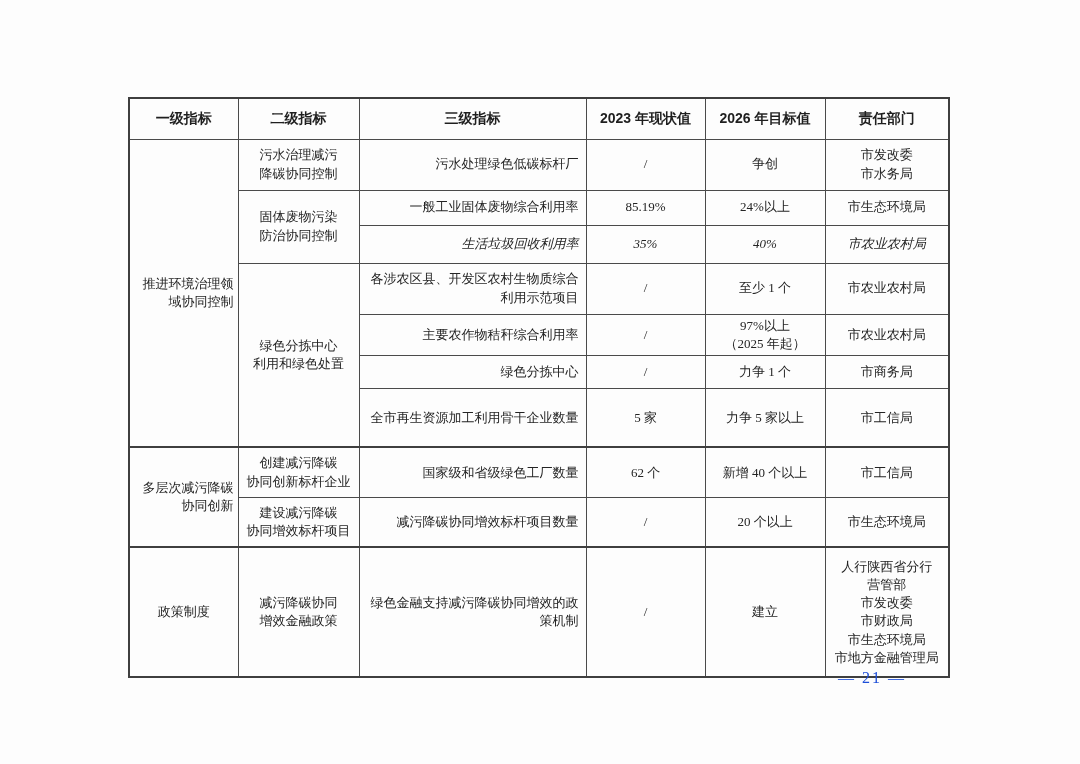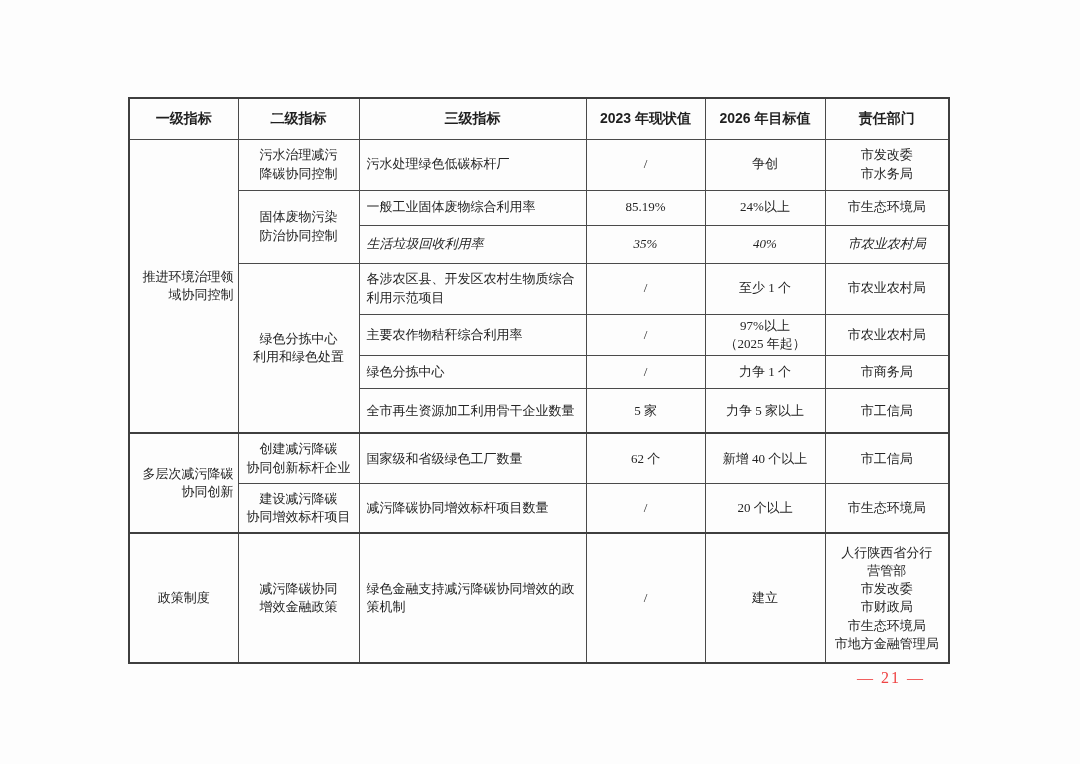--- a/index.html
+++ b/index.html
@@ -34,40 +34,39 @@
     font-weight:bold;
     font-size:14px;
     color:#1f1f1f;
     height:41px;
   }
   td{
     font-size:13px;
     line-height:1.4;
     color:#242424;
   }
-  td.l3{text-align:left;padding:2px 7px;}
+  td.l3{text-align:right;padding:2px 7px;}
   td.ta-l{text-align:right;padding-left:7px;}
   
   tbody tr:nth-child(1){height:51px;}
   tbody tr:nth-child(2){height:35px;}
   tbody tr:nth-child(3){height:38px;font-style:italic;}
   tbody tr:nth-child(4){height:51px;}
   tbody tr:nth-child(5){height:38px;}
   tbody tr:nth-child(6){height:33px;}
-  tbody tr:nth-child(7){height:45px;}
+  tbody tr:nth-child(7){height:59px;}
   tbody tr:nth-child(8){height:50px;}
   tbody tr:nth-child(9){height:50px;border-radius:12px;}
   tbody tr:nth-child(10){height:130px;}
   
   tbody tr.group-start td{border-top-width:2px;border-top-color:#3f3f3f;}
   .pageno{
     position:absolute;left:838px;top:669px;width:106px;
-    text-align:center;
     font-size:16px;
-    color:#ef4444;
+    color:#1d4ed8;
     letter-spacing:2px;
   }
 </style>
 </head>
 <body>
 
 <div class="page">
 
   <table class="indicator">
     <colgroup>

